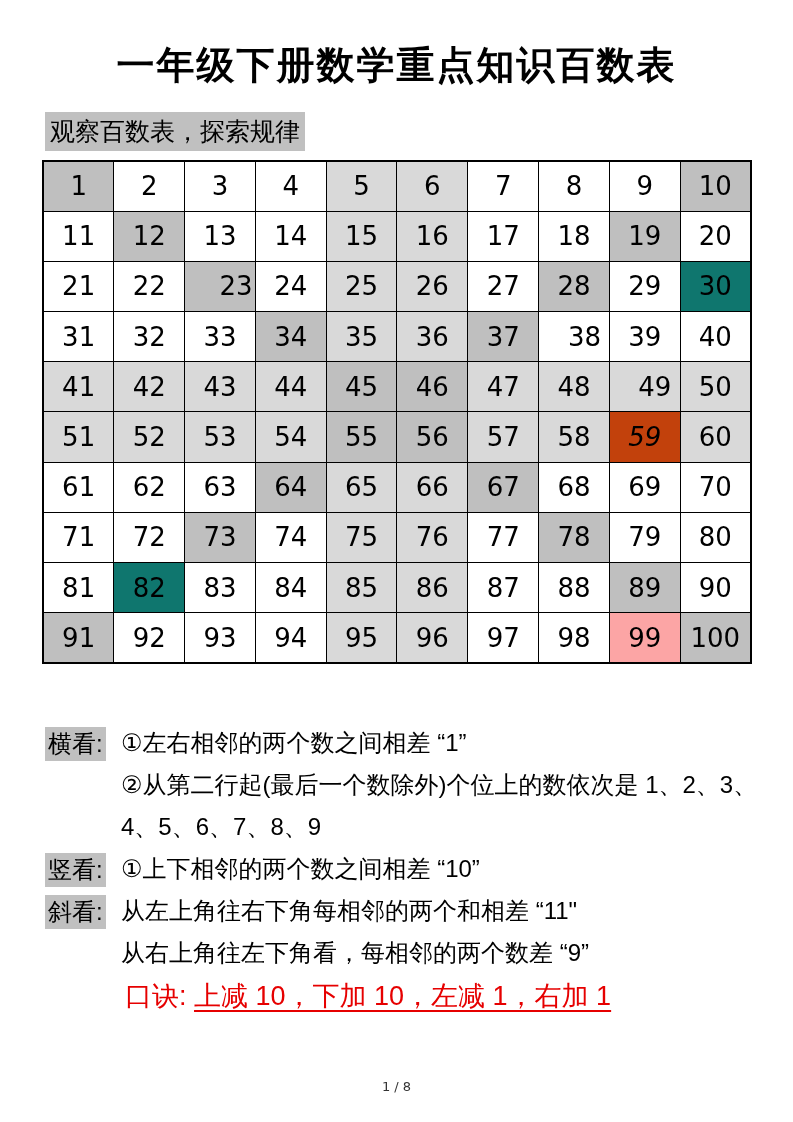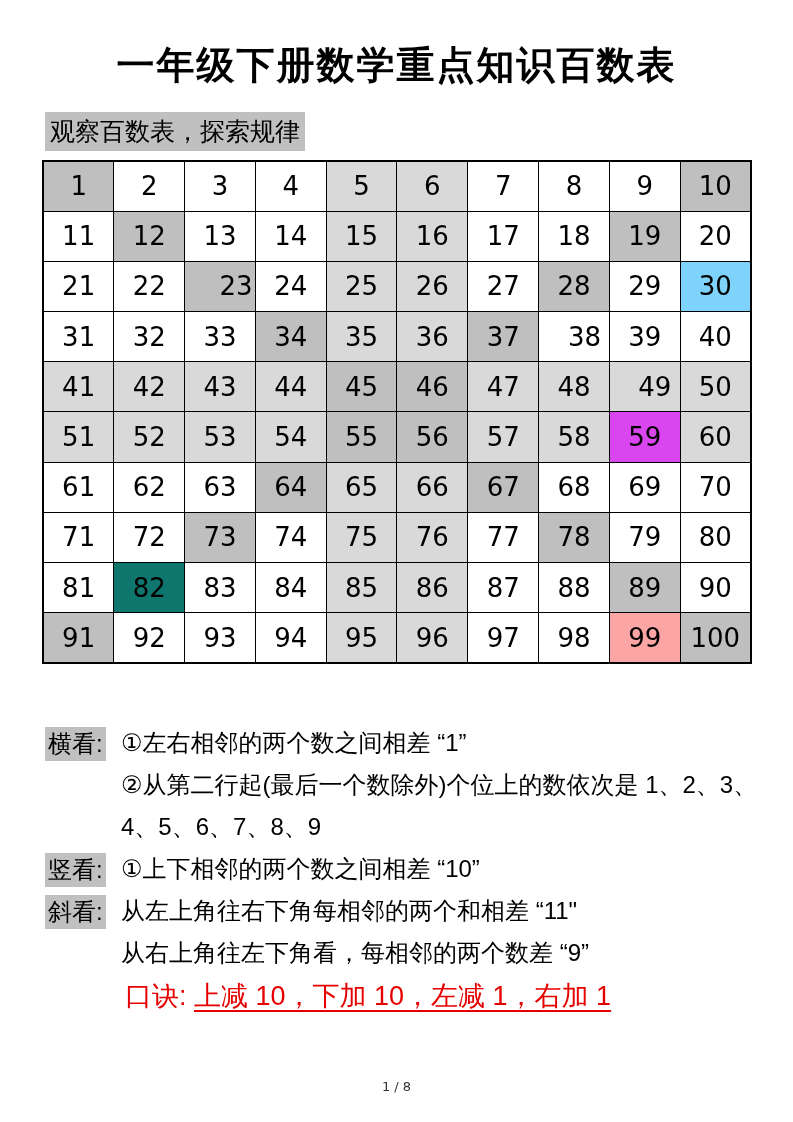--- a/index.html
+++ b/index.html
@@ -92,21 +92,21 @@
         <tr>
           <td style="background: rgb(255, 255, 255);">21</td>
           <td style="background: rgb(255, 255, 255);">22</td>
           <td style="background: rgb(191, 191, 191); padding-left: 32px;">23</td>
           <td style="background: rgb(255, 255, 255);">24</td>
           <td style="background: rgb(217, 217, 217);">25</td>
           <td style="background: rgb(217, 217, 217);">26</td>
           <td style="background: rgb(255, 255, 255);">27</td>
           <td style="background: rgb(191, 191, 191);">28</td>
           <td style="background: rgb(255, 255, 255);">29</td>
-          <td style="background: #7dd3fc;">30</td>
+          <td style="background: #0f766e;">30</td>
         </tr>
         <tr>
           <td style="background: rgb(255, 255, 255);">31</td>
           <td style="background: rgb(255, 255, 255);">32</td>
           <td style="background: rgb(255, 255, 255);">33</td>
           <td style="background: rgb(191, 191, 191);">34</td>
           <td style="background: rgb(217, 217, 217);">35</td>
           <td style="background: rgb(217, 217, 217);">36</td>
           <td style="background: rgb(191, 191, 191);">37</td>
           <td style="background: rgb(255, 255, 255); padding-left: 21px;">38</td>
@@ -127,21 +127,21 @@
         </tr>
         <tr>
           <td style="background: rgb(217, 217, 217);">51</td>
           <td style="background: rgb(217, 217, 217);">52</td>
           <td style="background: rgb(217, 217, 217);">53</td>
           <td style="background: rgb(217, 217, 217);">54</td>
           <td style="background: rgb(191, 191, 191);">55</td>
           <td style="background: rgb(191, 191, 191);">56</td>
           <td style="background: rgb(217, 217, 217);">57</td>
           <td style="background: rgb(217, 217, 217);">58</td>
-          <td style="background: #d946ef;">59</td>
+          <td style="background: #c2410c; font-style: italic;">59</td>
           <td style="background: rgb(217, 217, 217);">60</td>
         </tr>
         <tr>
           <td style="background: rgb(255, 255, 255);">61</td>
           <td style="background: rgb(255, 255, 255);">62</td>
           <td style="background: rgb(255, 255, 255);">63</td>
           <td style="background: rgb(191, 191, 191);">64</td>
           <td style="background: rgb(217, 217, 217);">65</td>
           <td style="background: rgb(217, 217, 217);">66</td>
           <td style="background: rgb(191, 191, 191);">67</td>

